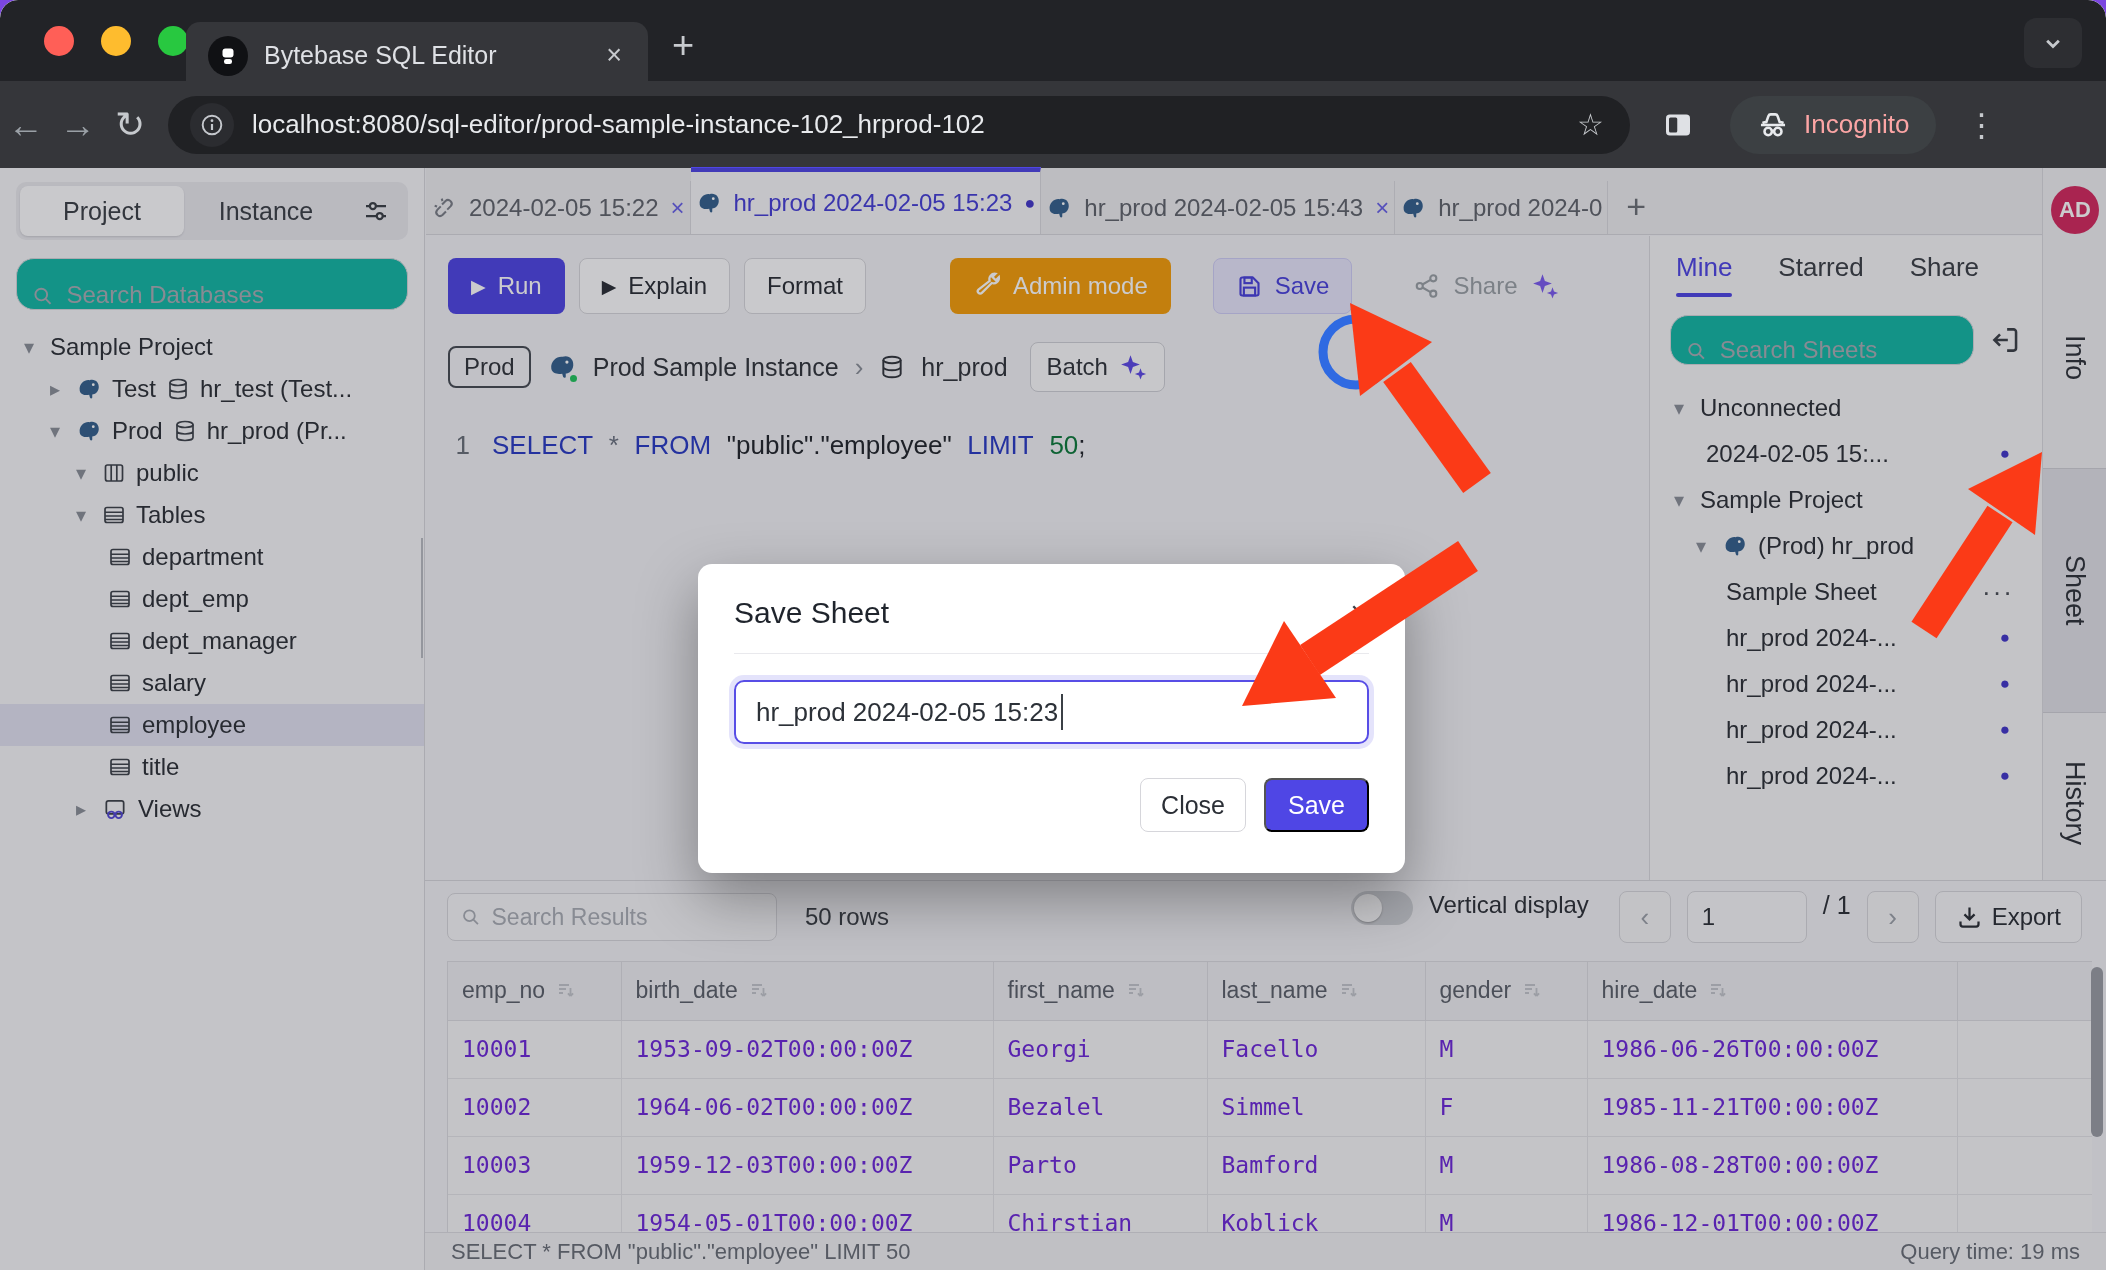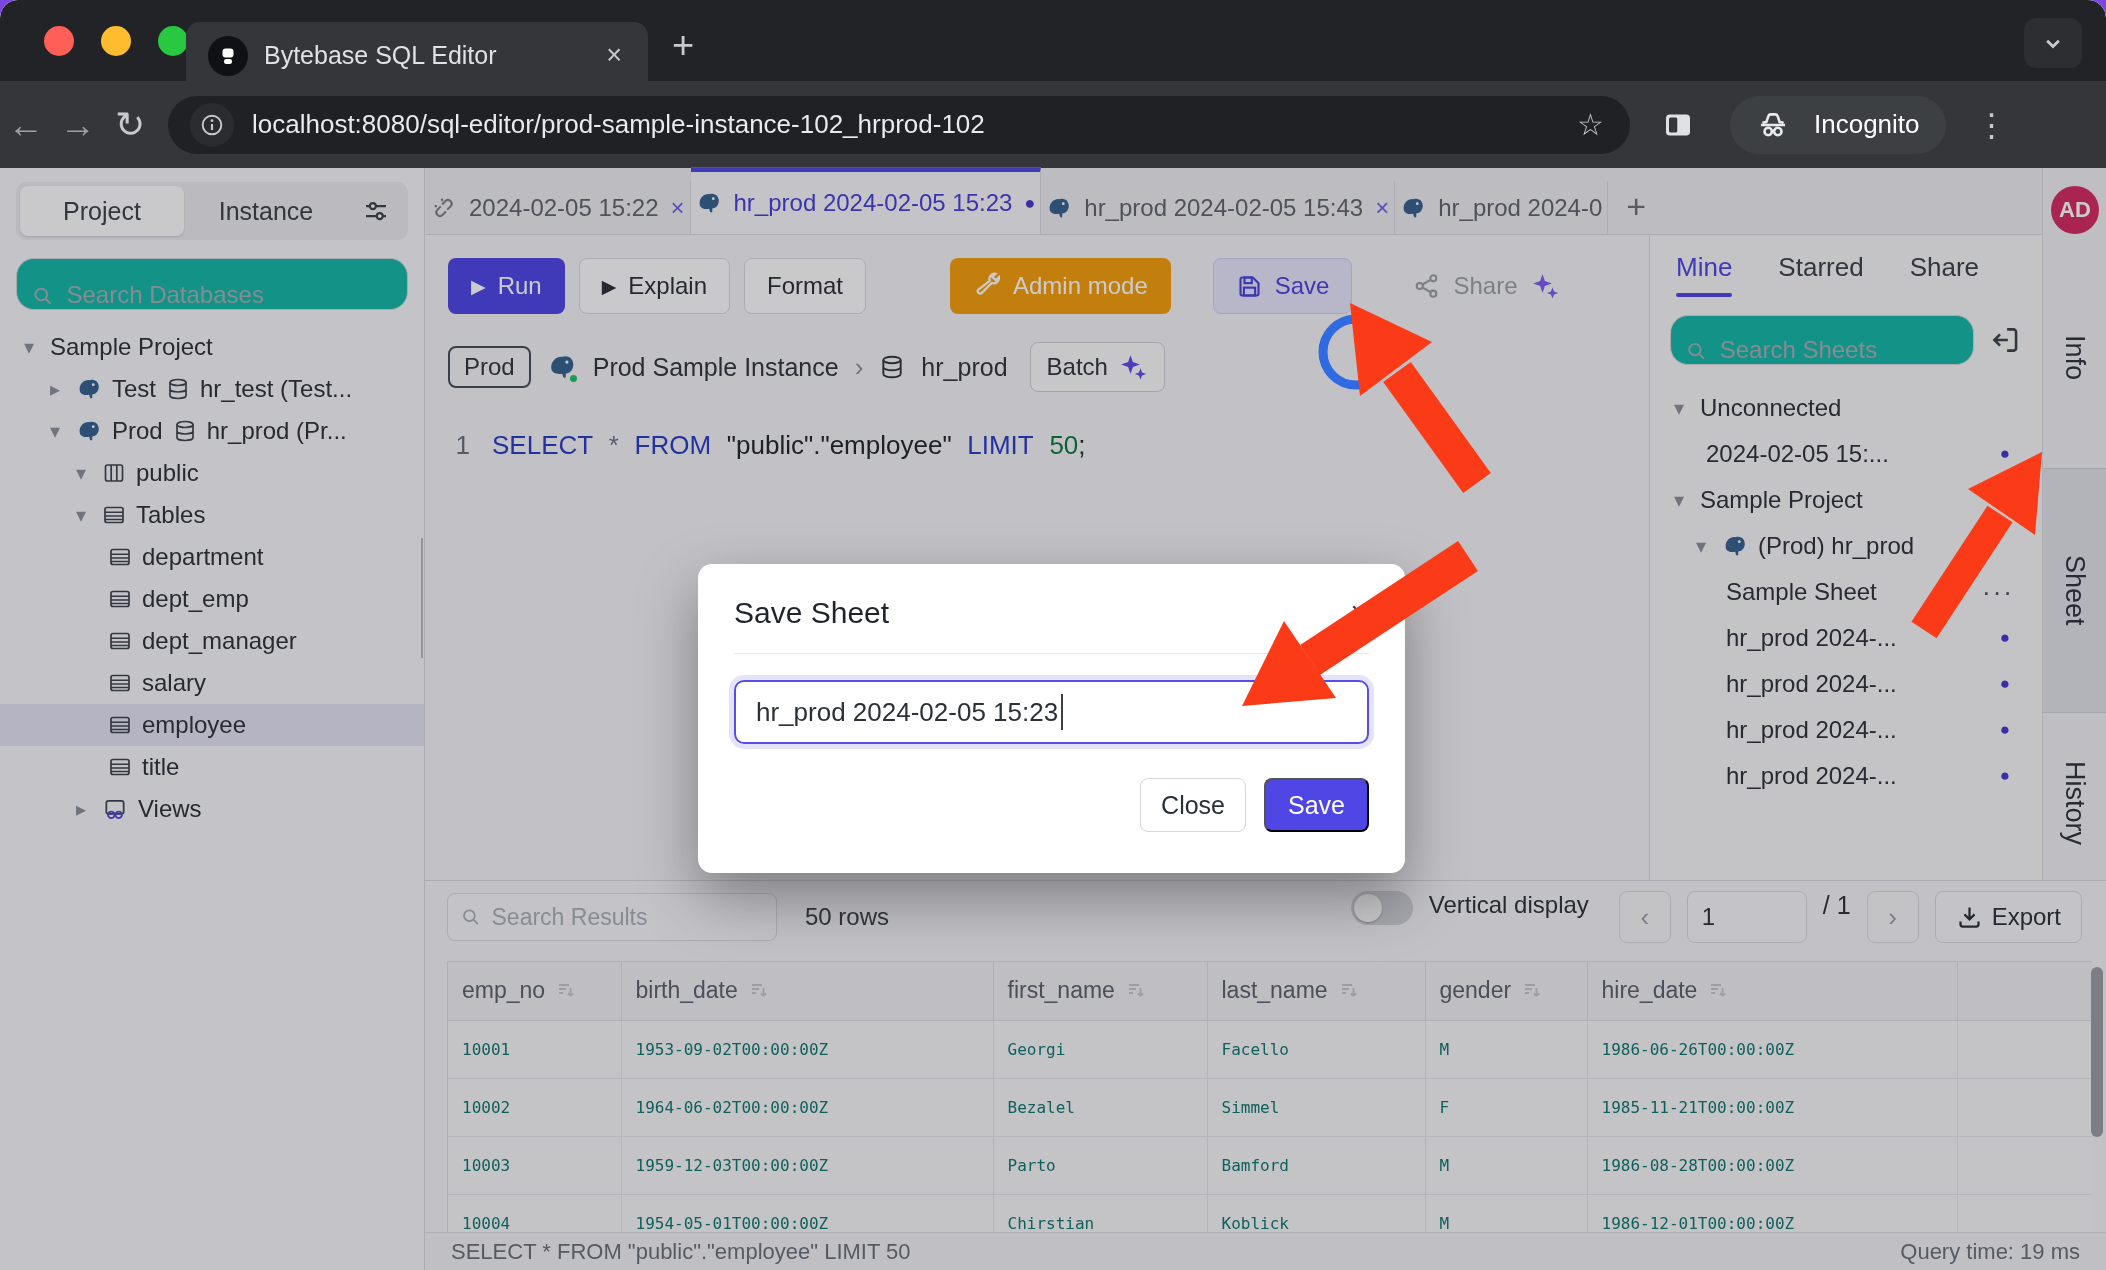--- a/index.html
+++ b/index.html
@@ -19,21 +19,21 @@
   .newtab{position:absolute;left:672px;top:26px;color:#c7cace;font-size:38px;line-height:38px;}
   .win-chevron{position:absolute;right:24px;top:18px;width:58px;height:50px;background:#2d2e32;border-radius:12px;display:flex;align-items:center;justify-content:center;}
   .chrome-bar{position:absolute;top:81px;left:0;right:0;height:87px;background:#35363a;display:flex;align-items:center;}
   .nav-ic{font-size:36px;color:#9aa0a6;width:52px;text-align:center;flex:none;}
   .nav-ic.reload{color:#c6c9cd;}
   .urlbar{margin-left:12px;width:1462px;height:58px;background:#202124;border-radius:29px;display:flex;align-items:center;padding:0 22px;gap:18px;flex:none;}
   .info-circle{width:44px;height:44px;border-radius:50%;background:#2b2c30;display:flex;align-items:center;justify-content:center;flex:none;}
   .url-text{color:#e8eaed;font-size:26px;white-space:nowrap;overflow:hidden;flex:1;}
   .url-star{color:#c6c9cd;font-size:30px;flex:none;padding-right:4px;}
   .sidepanel-btn{margin-left:30px;flex:none;}
-  .incog{margin-left:34px;height:58px;background:#3c4043;border-radius:29px;display:flex;align-items:center;gap:24px;padding:0 26px;color:#ffffff;font-size:26px;flex:none;}
+  .incog{margin-left:34px;height:58px;background:#3c4043;border-radius:29px;display:flex;align-items:center;gap:14px;padding:0 26px;color:#fca5a5;font-size:26px;flex:none;}
   .menu-dots{margin-left:30px;color:#c6c9cd;font-size:32px;flex:none;}
 
   
   .app{position:absolute;top:168px;left:0;right:0;bottom:0;background:#f3f3f6;}
 
   
   .lsb{position:absolute;left:0;top:0;bottom:0;width:425px;background:#f7f7f9;border-right:1px solid #d7d7dc;}
   .seg{margin:14px 16px 0;height:58px;background:#e9e9ee;border-radius:10px;display:flex;align-items:center;padding:4px;font-size:25px;color:#3c4047;}
   .seg .opt{flex:1;height:50px;display:flex;align-items:center;justify-content:center;border-radius:8px;}
   .seg .opt.active{background:#fdfdfe;box-shadow:0 1px 2px rgba(0,0,0,.12);}
@@ -109,21 +109,21 @@
   .toggle{width:62px;height:34px;border-radius:17px;background:#cfd1d6;position:relative;flex:none;}
   .toggle .knob{position:absolute;left:3px;top:3px;width:28px;height:28px;border-radius:50%;background:#fdfdfe;box-shadow:0 1px 2px rgba(0,0,0,.25);}
   .vd-label{font-size:24px;color:#2d3138;margin-right:14px;}
   .pagebtn{width:52px;height:52px;border:1px solid #d6d6db;border-radius:8px;background:#f5f5f7;color:#9ba0a8;font-size:26px;display:flex;align-items:center;justify-content:center;}
   .pageinput{width:120px;height:52px;border:1px solid #d6d6db;border-radius:8px;background:#f7f7f9;font-size:24px;color:#2d3138;padding:0 14px;outline:0;}
   .pagetotal{font-size:25px;color:#2d3138;}
   .btn-export{height:52px;border:1px solid #d6d6db;border-radius:8px;background:#f7f7f9;display:flex;align-items:center;gap:9px;padding:0 20px;font-size:24px;color:#2b2f36;}
   .tablewrap{margin:18px 0 0 22px;width:1645px;height:278px;overflow:hidden;border-left:1px solid #dcdce0;border-top:1px solid #dcdce0;}
   table.res{border-collapse:collapse;table-layout:fixed;width:1645px;}
   table.res th{background:#efeff2;border-right:1px solid #dcdce0;border-bottom:1px solid #dcdce0;height:58px;font-weight:normal;font-size:23px;color:#5c616b;text-align:left;padding-left:14px;}
-  table.res td{background:#f6f6f8;border-right:1px solid #e3e3e7;border-bottom:1px solid #e3e3e7;height:58px;font-family:"DejaVu Sans Mono",monospace;font-size:16px;color:#0f766e;padding-left:14px;white-space:nowrap;overflow:hidden;}
+  table.res td{background:#f6f6f8;border-right:1px solid #e3e3e7;border-bottom:1px solid #e3e3e7;height:58px;font-family:"DejaVu Sans Mono",monospace;font-size:23px;color:#6d28d9;padding-left:14px;white-space:nowrap;overflow:hidden;}
   .th-inner{display:flex;align-items:center;gap:10px;}
   .vscroll{position:absolute;right:3px;top:86px;width:12px;height:170px;border-radius:6px;background:#9a9da4;}
 
   
   .statusbar{position:absolute;left:425px;right:0;bottom:0;height:38px;background:#f1f1f4;border-top:1px solid #dcdce0;display:flex;align-items:center;justify-content:space-between;padding:0 26px;font-size:22px;color:#6a6f78;white-space:nowrap;}
 
   
   .dim{position:absolute;inset:0;background:rgba(18,18,26,.22);z-index:40;}
   .modal{position:absolute;left:698px;top:564px;width:707px;height:309px;background:#fff;border-radius:14px;box-shadow:0 24px 60px rgba(0,0,0,.35);z-index:60;padding:30px 36px;}
   .modal-head{display:flex;align-items:center;justify-content:space-between;}

